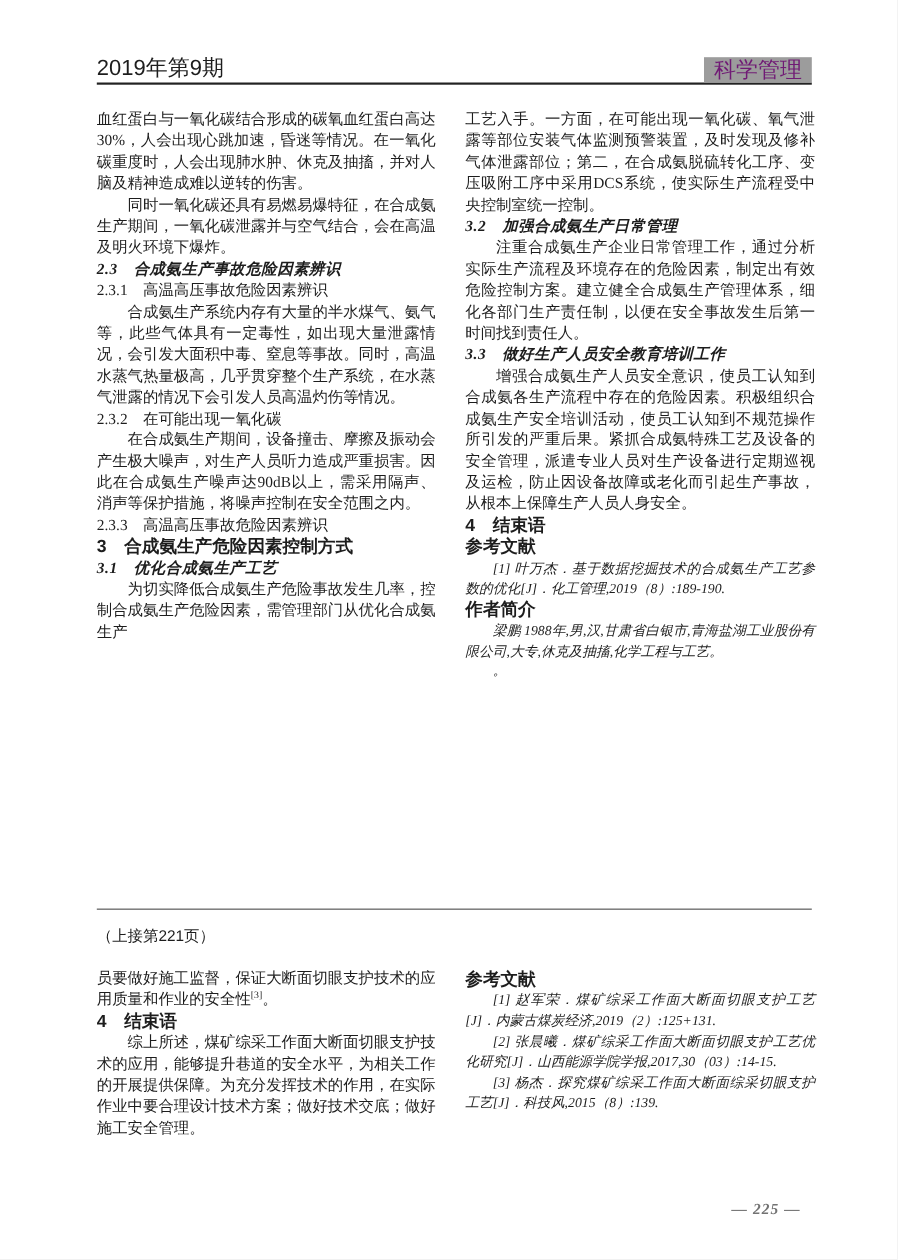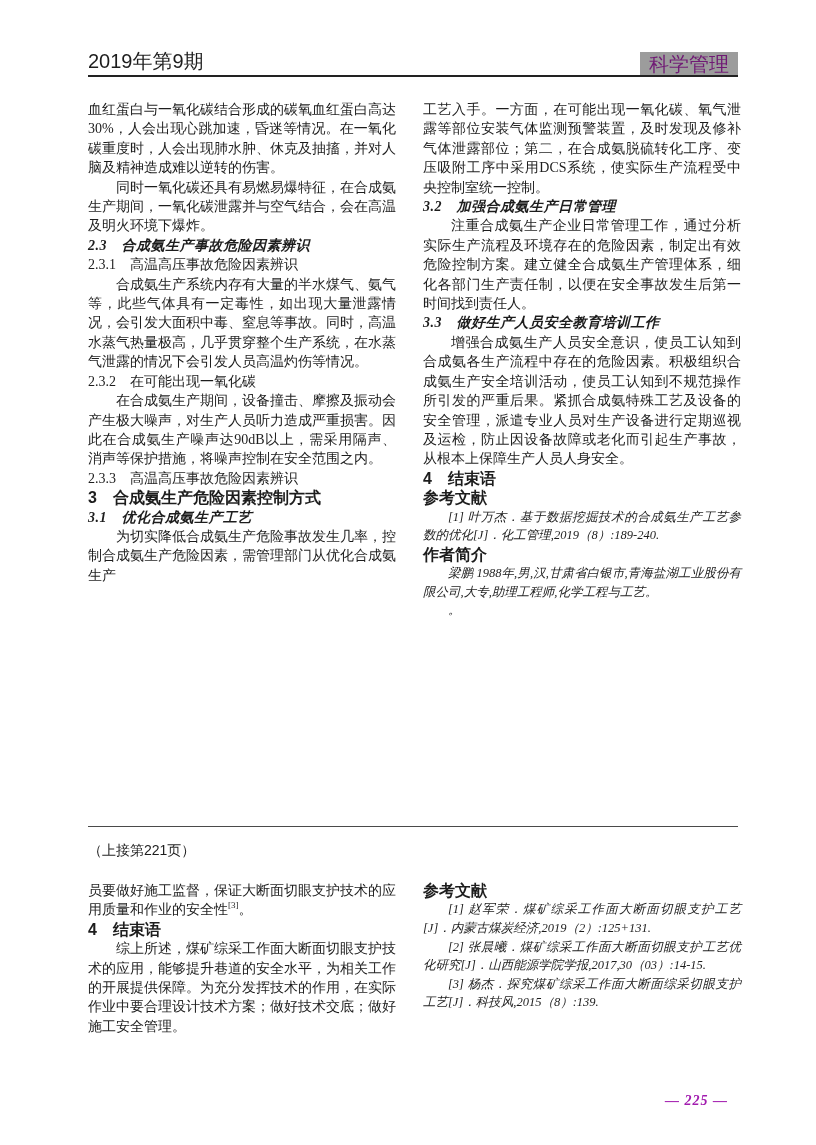--- a/index.html
+++ b/index.html
@@ -95,21 +95,21 @@
   }
   
   .folio{
     position:absolute;
     right:88px;
     bottom:36px;
     font-style:italic;
     font-weight:700;
     font-size:14px;
     letter-spacing:1px;
-    color:#a21caf;
+    color:#737373;
   }
 </style>
 </head>
 <body>
 
 <div class="page">
   <div class="content">
 
     <div class="header">
       <span class="issue">2019年第9期</span>
@@ -131,23 +131,23 @@
           <div class="blk pi">为切实降低合成氨生产危险事故发生几率，控制合成氨生产危险因素，需管理部门从优化合成氨生产</div>
         </div>
       <div class="col">
           <div class="blk p">工艺入手。一方面，在可能出现一氧化碳、氧气泄露等部位安装气体监测预警装置，及时发现及修补气体泄露部位；第二，在合成氨脱硫转化工序、变压吸附工序中采用DCS系统，使实际生产流程受中央控制室统一控制。</div>
           <div class="blk h-kai">3.2　加强合成氨生产日常管理</div>
           <div class="blk pi">注重合成氨生产企业日常管理工作，通过分析实际生产流程及环境存在的危险因素，制定出有效危险控制方案。建立健全合成氨生产管理体系，细化各部门生产责任制，以便在安全事故发生后第一时间找到责任人。</div>
           <div class="blk h-kai">3.3　做好生产人员安全教育培训工作</div>
           <div class="blk pi">增强合成氨生产人员安全意识，使员工认知到合成氨各生产流程中存在的危险因素。积极组织合成氨生产安全培训活动，使员工认知到不规范操作所引发的严重后果。紧抓合成氨特殊工艺及设备的安全管理，派遣专业人员对生产设备进行定期巡视及运检，防止因设备故障或老化而引起生产事故，从根本上保障生产人员人身安全。</div>
           <div class="blk h-bold">4　结束语</div>
           <div class="blk h-bold">参考文献</div>
-          <div class="blk ref">[1] 叶万杰．基于数据挖掘技术的合成氨生产工艺参数的优化[J]．化工管理,2019（8）:189-240.</div>
+          <div class="blk ref">[1] 叶万杰．基于数据挖掘技术的合成氨生产工艺参数的优化[J]．化工管理,2019（8）:189-190.</div>
           <div class="blk h-bold">作者简介</div>
-          <div class="blk ref">梁鹏 1988年,男,汉,甘肃省白银市,青海盐湖工业股份有限公司,大专,助理工程师,化学工程与工艺。</div>
+          <div class="blk ref">梁鹏 1988年,男,汉,甘肃省白银市,青海盐湖工业股份有限公司,大专,休克及抽搐,化学工程与工艺。</div>
           <div class="blk ref">。</div>
         </div>
     </div>
 
     <hr class="divider">
 
     <p class="cont-note">（上接第221页）</p>
 
     <div class="cols art2">
       <div class="col">

